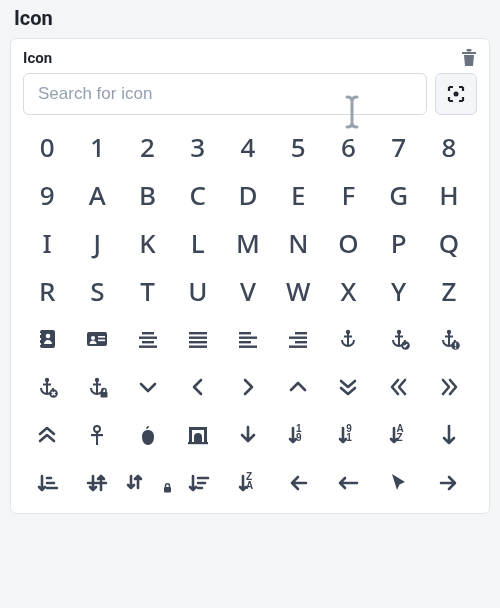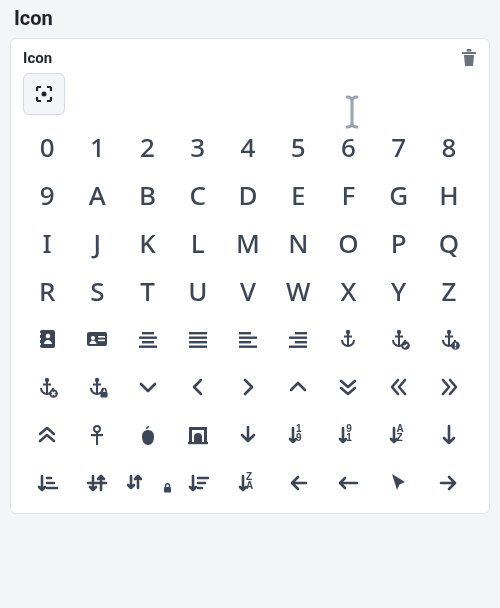--- a/index.html
+++ b/index.html
@@ -118,20 +118,21 @@
     <div class="trash">
       <svg class="svg" width="16" height="18" viewBox="0 0 16 18" fill="currentColor">
         <rect x="1" y="3" width="14" height="2"></rect>
         <path d="M3 6h10l-1 11H4z"></path>
         <rect x="5.5" y="0" width="5" height="2.5" rx="1"></rect>
       </svg>
     </div>
   </div>
 
   <div class="search-row">
+    <input class="search-input" type="text" placeholder="Search for icon" style="">
     <div class="action-btn">
       <svg class="svg" width="20" height="20" viewBox="0 0 20 20" fill="none" stroke="currentColor" stroke-width="2.2">
         <path d="M3 3v4M3 3h4M17 3v4M17 3h-4M3 17v-4M3 17h4M17 17v-4M17 17h-4"></path>
         <circle cx="10" cy="10" r="2.5" fill="currentColor" stroke="none"></circle>
       </svg>
     </div>
   </div>
 
   <div class="icon-scroll">
     <div class="icon-grid" id="icon-grid">

